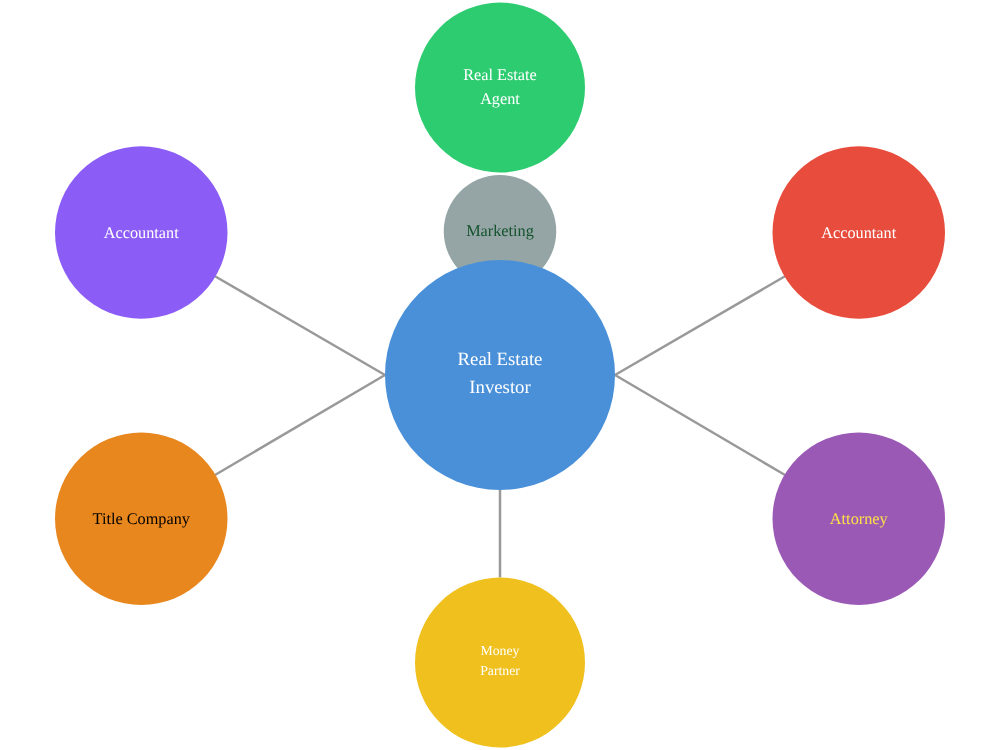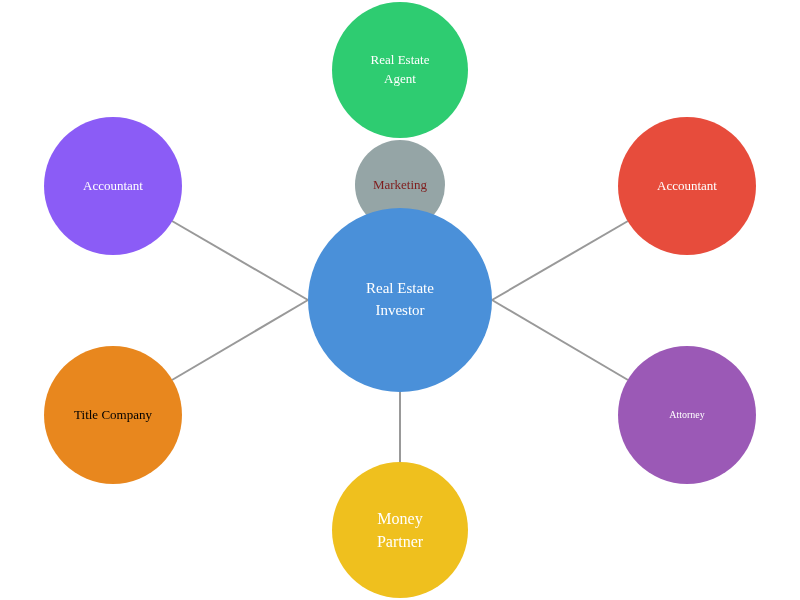--- a/index.html
+++ b/index.html
@@ -60,38 +60,38 @@
       <line x1="492" y1="300" x2="628" y2="221" stroke="#999999" stroke-width="2" stroke-linecap="butt"></line>
       <line x1="492" y1="300" x2="628" y2="380" stroke="#999999" stroke-width="2" stroke-linecap="butt"></line>
       <line x1="400" y1="384" x2="400" y2="462" stroke="#999999" stroke-width="2" stroke-linecap="butt"></line>
     </svg>
 
   <div id="node-layer">
       <div class="node node-leaf" style="left: 332px; top: 2px; width: 136px; height: 136px; background: rgb(46, 204, 113); color: rgb(255, 255, 255); font-size: 13px;">
         <span class="node-label">Real Estate
 Agent</span>
       </div>
-      <div class="node node-sub" style="left: 355px; top: 140px; width: 90px; height: 90px; background: rgb(149, 165, 166); color: #7f1d1d; font-size: 13px;">
+      <div class="node node-sub" style="left: 355px; top: 140px; width: 90px; height: 90px; background: rgb(149, 165, 166); color: #14532d; font-size: 13px;">
         <span class="node-label">Marketing</span>
       </div>
       <div class="node node-hub" style="left: 308px; top: 208px; width: 184px; height: 184px; background: rgb(74, 144, 217); color: rgb(255, 255, 255); font-size: 15px;">
         <span class="node-label">Real Estate
 Investor</span>
       </div>
       <div class="node node-leaf" style="left: 44px; top: 117px; width: 138px; height: 138px; background: #8b5cf6; color: rgb(255, 255, 255); font-size: 13px;">
         <span class="node-label">Accountant</span>
       </div>
       <div class="node node-leaf" style="left: 44px; top: 346px; width: 138px; height: 138px; background: rgb(232, 135, 30); color: #000000; font-size: 13px;">
         <span class="node-label">Title Company</span>
       </div>
       <div class="node node-leaf" style="left: 618px; top: 117px; width: 138px; height: 138px; background: rgb(231, 76, 60); color: rgb(255, 255, 255); font-size: 13px;">
         <span class="node-label">Accountant</span>
       </div>
-      <div class="node node-leaf" style="left: 618px; top: 346px; width: 138px; height: 138px; background: rgb(155, 89, 182); color: #ffffff; font-size: 10px;">
+      <div class="node node-leaf" style="left: 618px; top: 346px; width: 138px; height: 138px; background: rgb(155, 89, 182); color: #fde047; font-size: 13px;">
         <span class="node-label">Attorney</span>
       </div>
-      <div class="node node-leaf" style="left: 332px; top: 462px; width: 136px; height: 136px; background: rgb(239, 192, 30); color: rgb(255, 255, 255); font-size: 16px;">
+      <div class="node node-leaf" style="left: 332px; top: 462px; width: 136px; height: 136px; background: rgb(239, 192, 30); color: rgb(255, 255, 255); font-size: 11px;">
         <span class="node-label">Money
 Partner</span>
       </div>
     </div>
 
 </div>
 
 </body></html>

